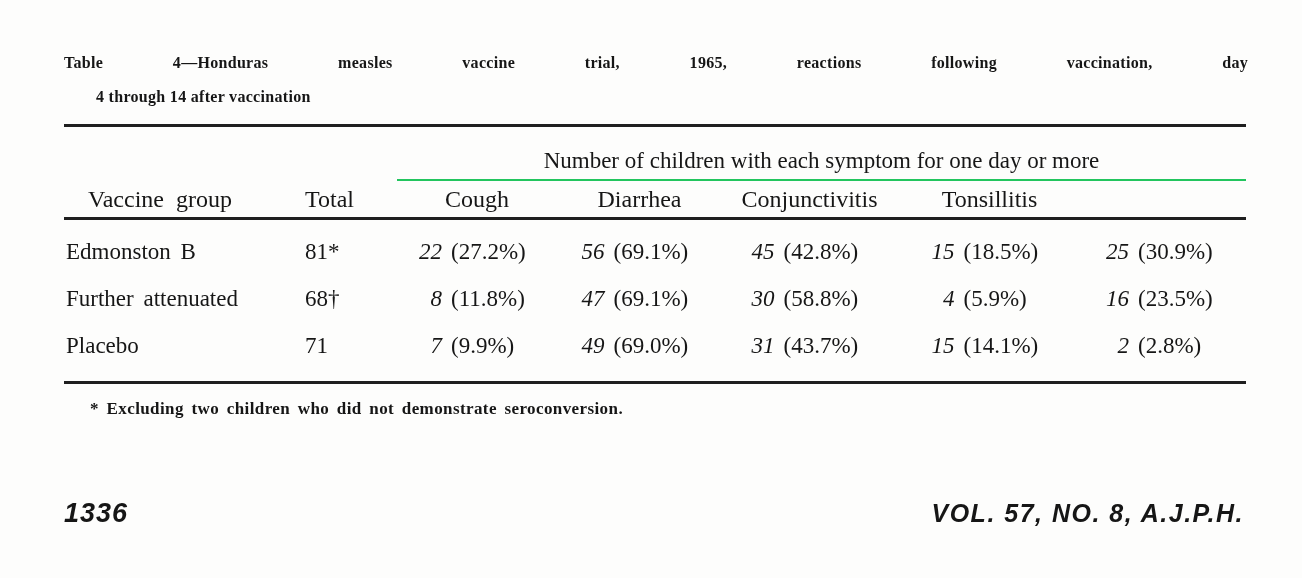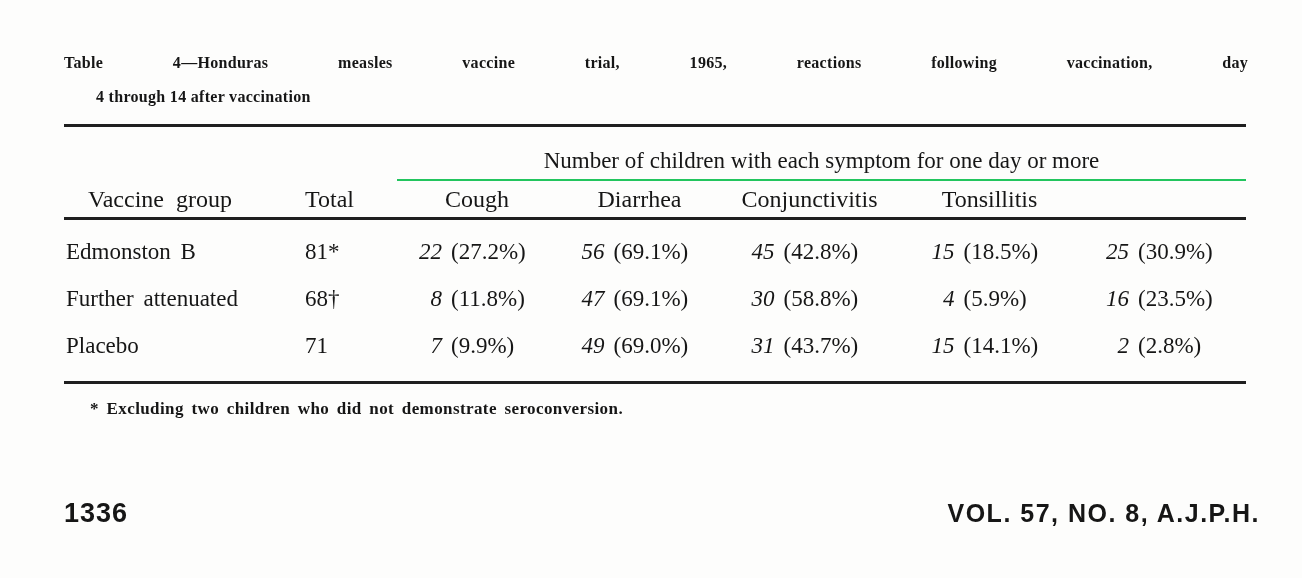--- a/index.html
+++ b/index.html
@@ -53,24 +53,25 @@
   .cg .p { margin-left: 9px; text-align: center; }
   
   .footnotes {
     margin-top: 13px; padding-left: 26px;
     font-weight: bold; font-size: 17px; line-height: 23px;
     letter-spacing: 0.4px; word-spacing: 3px;
   }
   
   .footer {
     position: absolute;
-    left: 64px; right: 42px; top: 498px;
+    left: 64px; right: 58px; top: 498px;
     display: flex; justify-content: space-between; align-items: baseline;
     font-family: "Liberation Sans", "DejaVu Sans", sans-serif;
     font-weight: 700;
+    font-style: italic;
   }
   .page-number { font-size: 27px; letter-spacing: 1px; }
   .journal-ref { font-size: 25px; letter-spacing: 1.5px; }
 </style>
 </head>
 <body>
 
 <div class="page">
 
   <div class="title">

